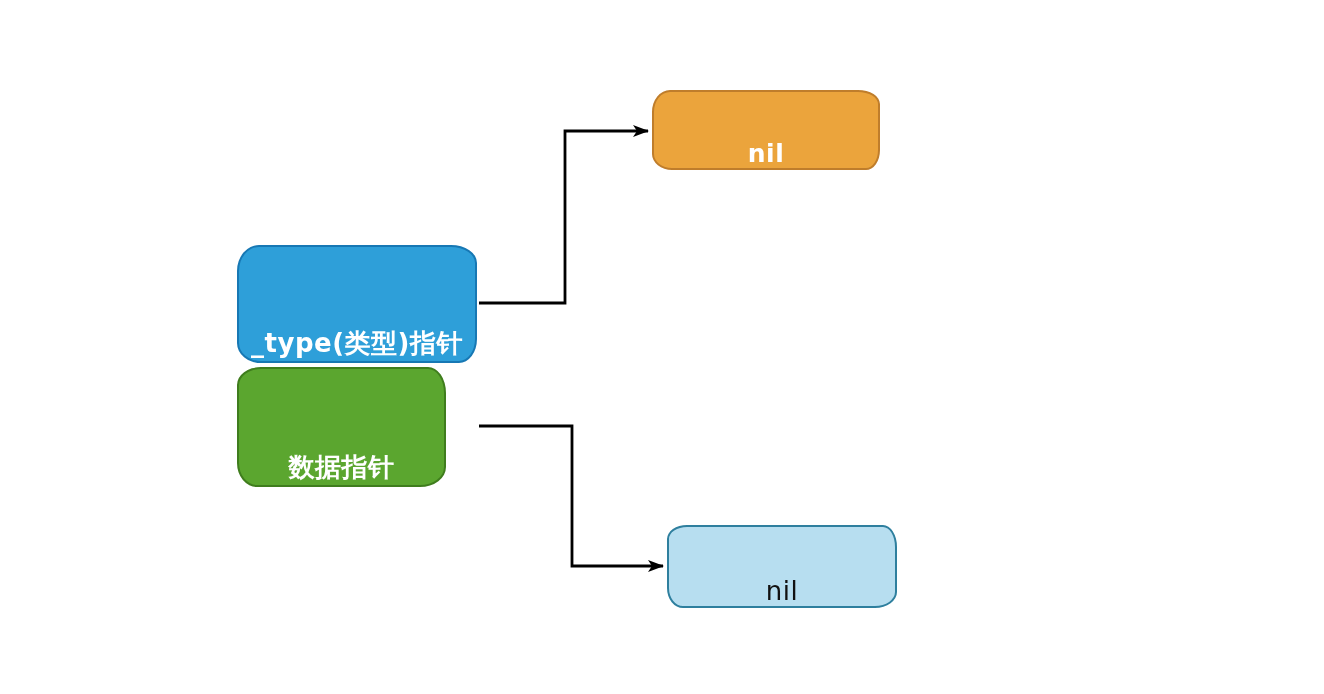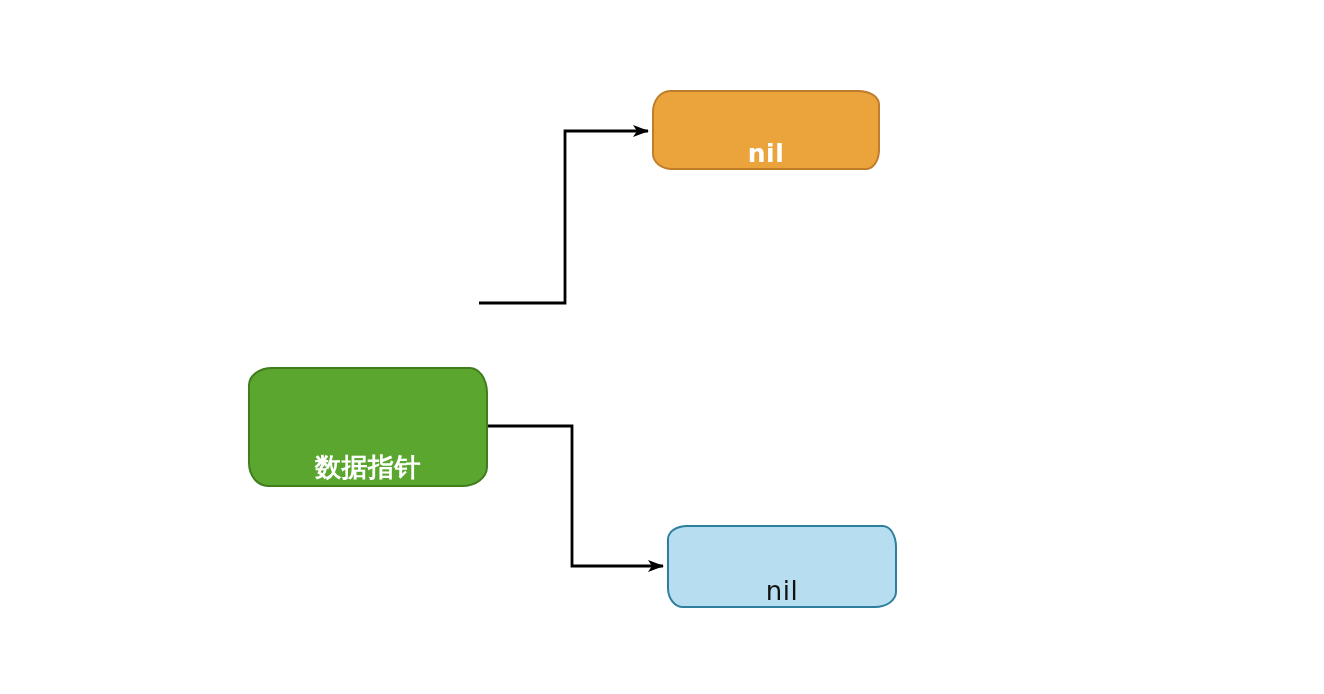--- a/index.html
+++ b/index.html
@@ -27,23 +27,23 @@
     text-align: center;
     letter-spacing: 0.5px;
   }
   
   .node-type {
     left: 237px; top: 245px; width: 240px; height: 118px;
     border-radius: 22px 26px 18px 24px / 26px 18px 24px 20px;
     font-size: 26px; font-weight: bold;
   }
   .node-data {
-    left: 237px; top: 367px; width: 240px; height: 120px;
+    left: 237px; top: 367px; width: 209px; height: 120px;
     border-radius: 24px 18px 26px 20px / 18px 26px 20px 24px;
-    font-size: 26px; font-weight: bold; margin-left: 11px;
+    font-size: 26px; font-weight: bold;
   }
   .node-type-nil {
     left: 652px; top: 90px; width: 228px; height: 80px;
     border-radius: 18px 22px 14px 20px / 22px 14px 20px 16px;
     font-size: 25px; font-weight: bold;
   }
   .node-data-nil {
     left: 667px; top: 525px; width: 230px; height: 83px;
     border-radius: 20px 14px 22px 16px / 14px 22px 16px 20px;
     font-size: 26px; font-weight: normal;
@@ -66,20 +66,23 @@
   <svg class="arrows" width="1324" height="694">
     <defs>
       <marker id="arrowhead" markerWidth="20" markerHeight="16" refX="15" refY="6" orient="auto" markerUnits="userSpaceOnUse">
         <path d="M0,0 L16,6 L0,12 L4,6 Z" fill="#000000"></path>
       </marker>
     </defs>
     <path class="edge" d="M 479 303 H 565 V 131 H 648" marker-end="url(#arrowhead)" style="stroke: rgb(0, 0, 0);"></path>
     <path class="edge" d="M 479 426 H 572 V 566 H 663" marker-end="url(#arrowhead)" style="stroke: rgb(0, 0, 0);"></path>
   </svg>
 
+  <div class="node node-type" style="background: rgb(46, 159, 217); border-color: rgb(23, 120, 180); color: rgb(255, 255, 255);">
+    <span>_type(类型)指针</span>
+  </div>
 
   <div class="node node-data" style="background: rgb(91, 166, 47); border-color: rgb(63, 125, 29); color: rgb(255, 255, 255);">
     <span>数据指针</span>
   </div>
 
   <div class="node node-type-nil" style="background: rgb(235, 164, 60); border-color: rgb(191, 125, 43); color: rgb(255, 255, 255);">
     <span>nil</span>
   </div>
 
   <div class="node node-data-nil" style="background: rgb(183, 222, 240); border-color: rgb(46, 127, 158); color: rgb(17, 17, 17);">

